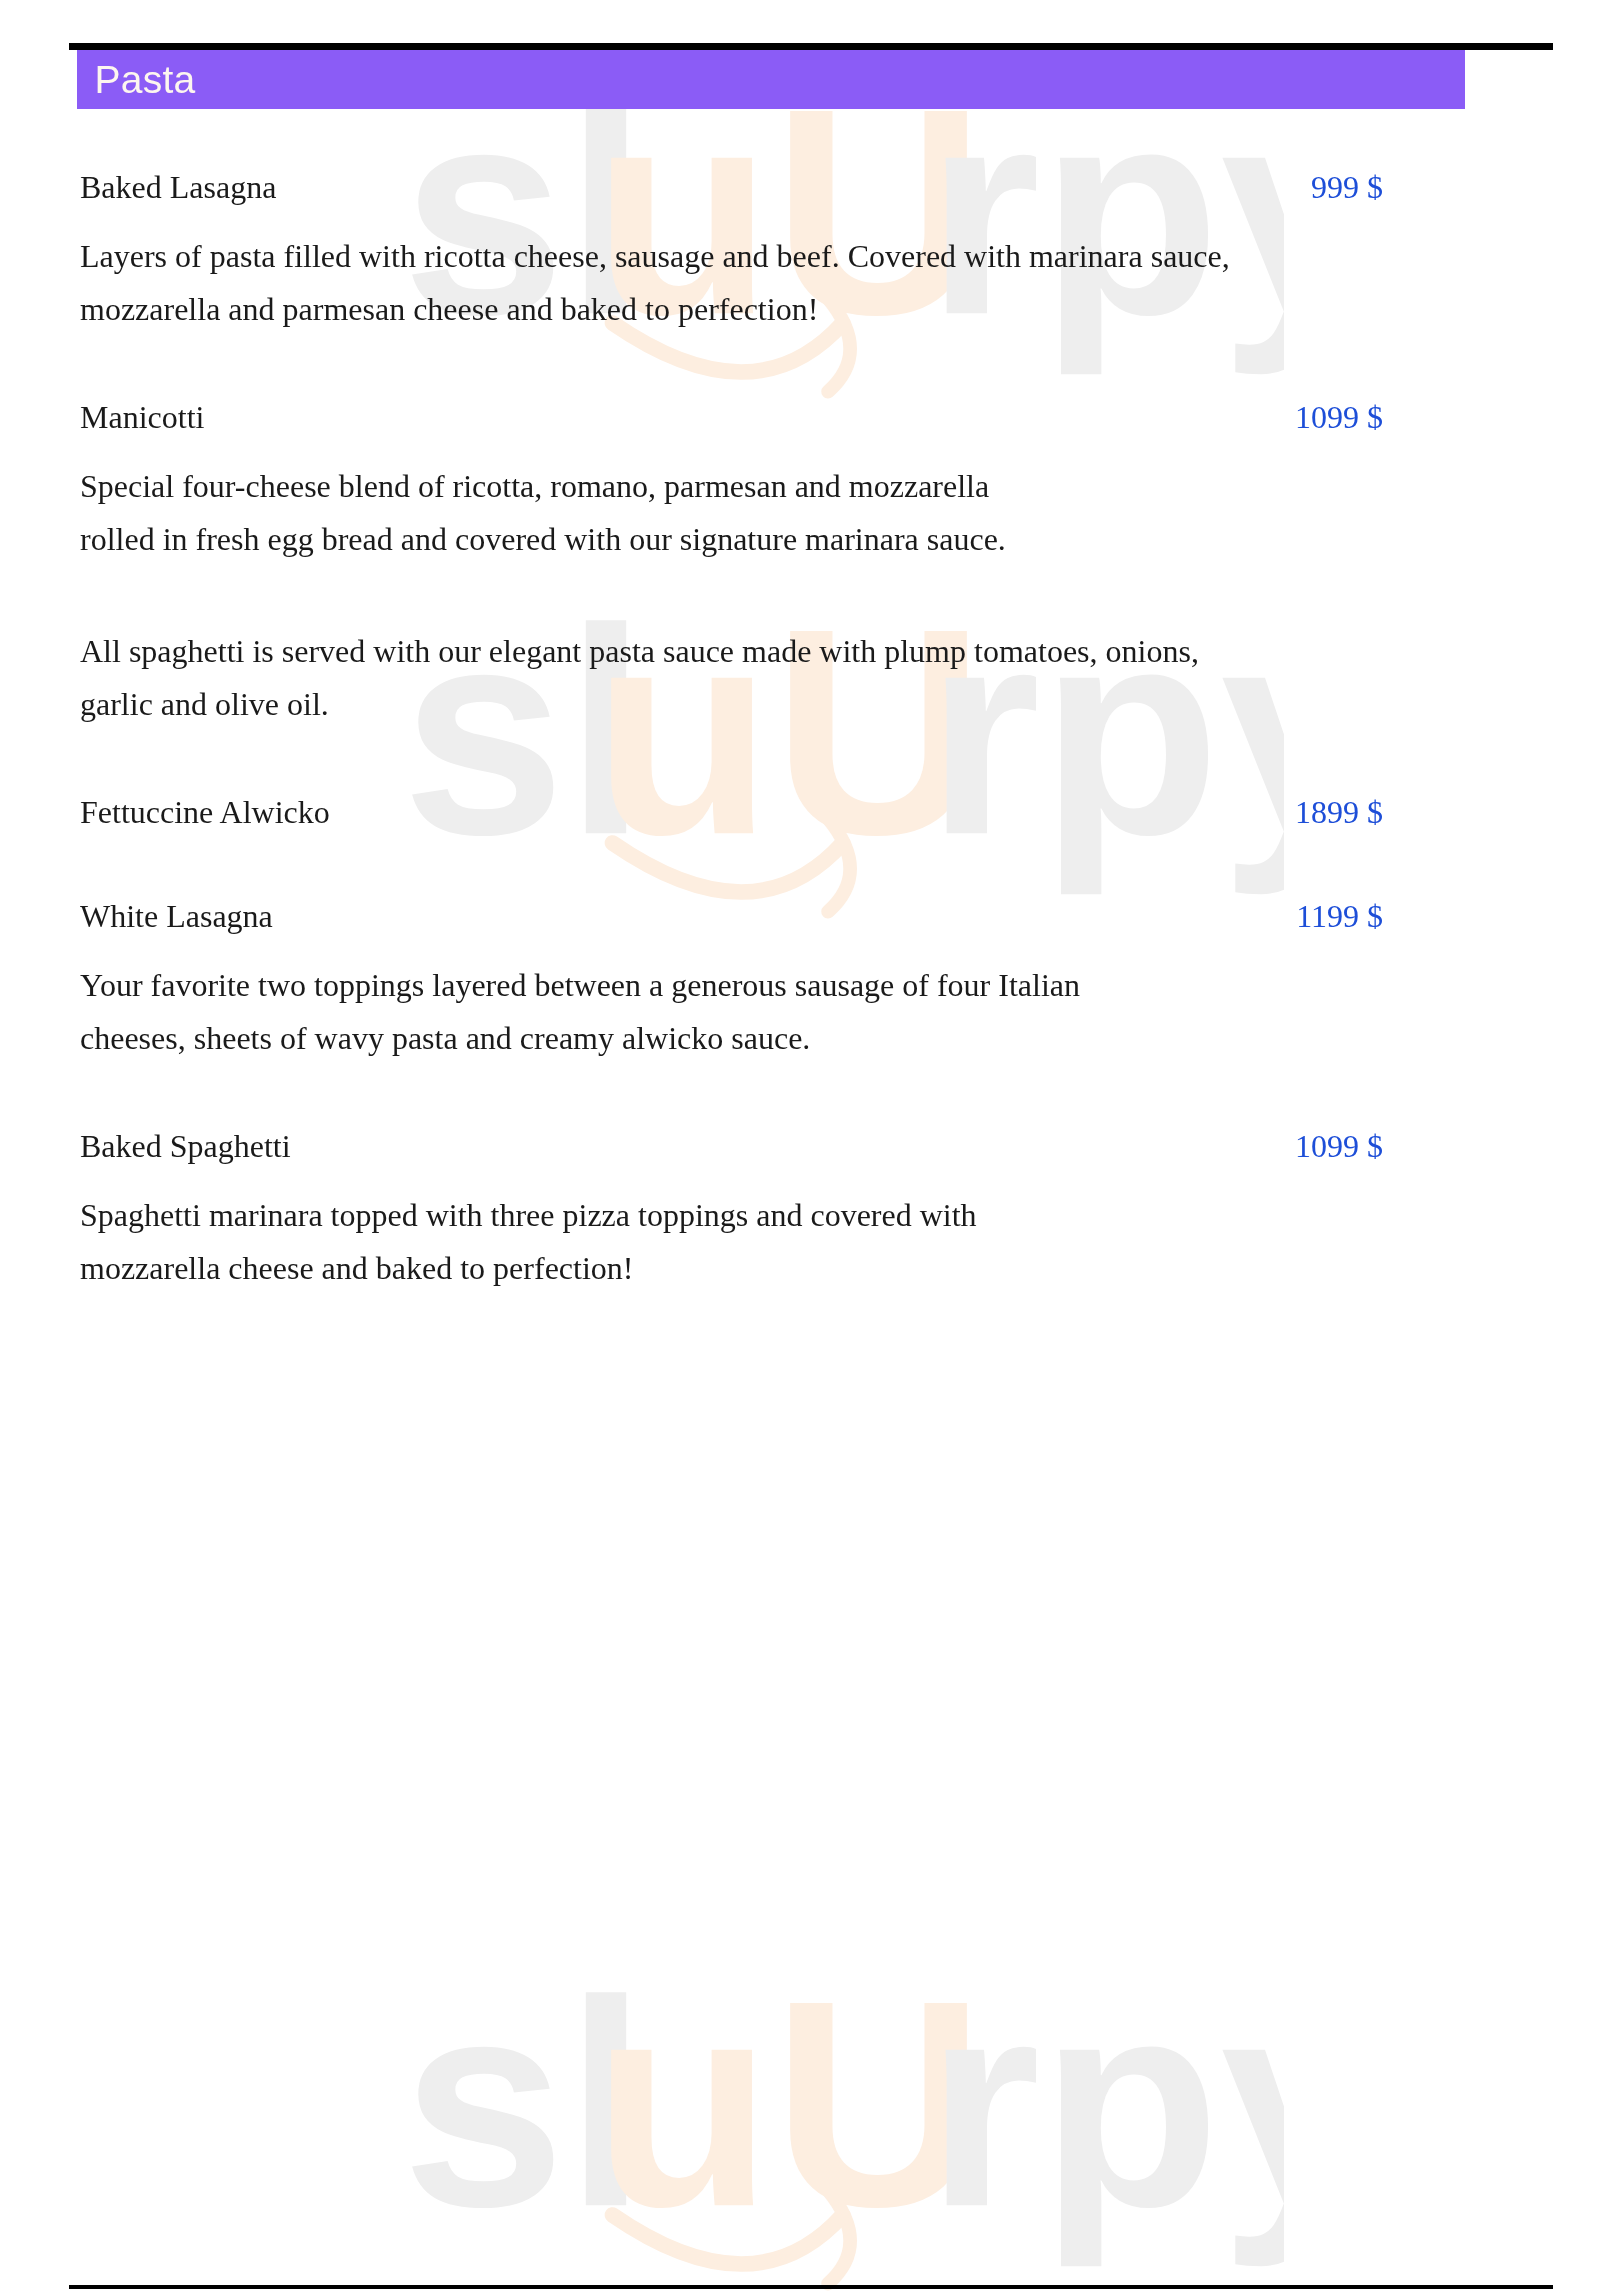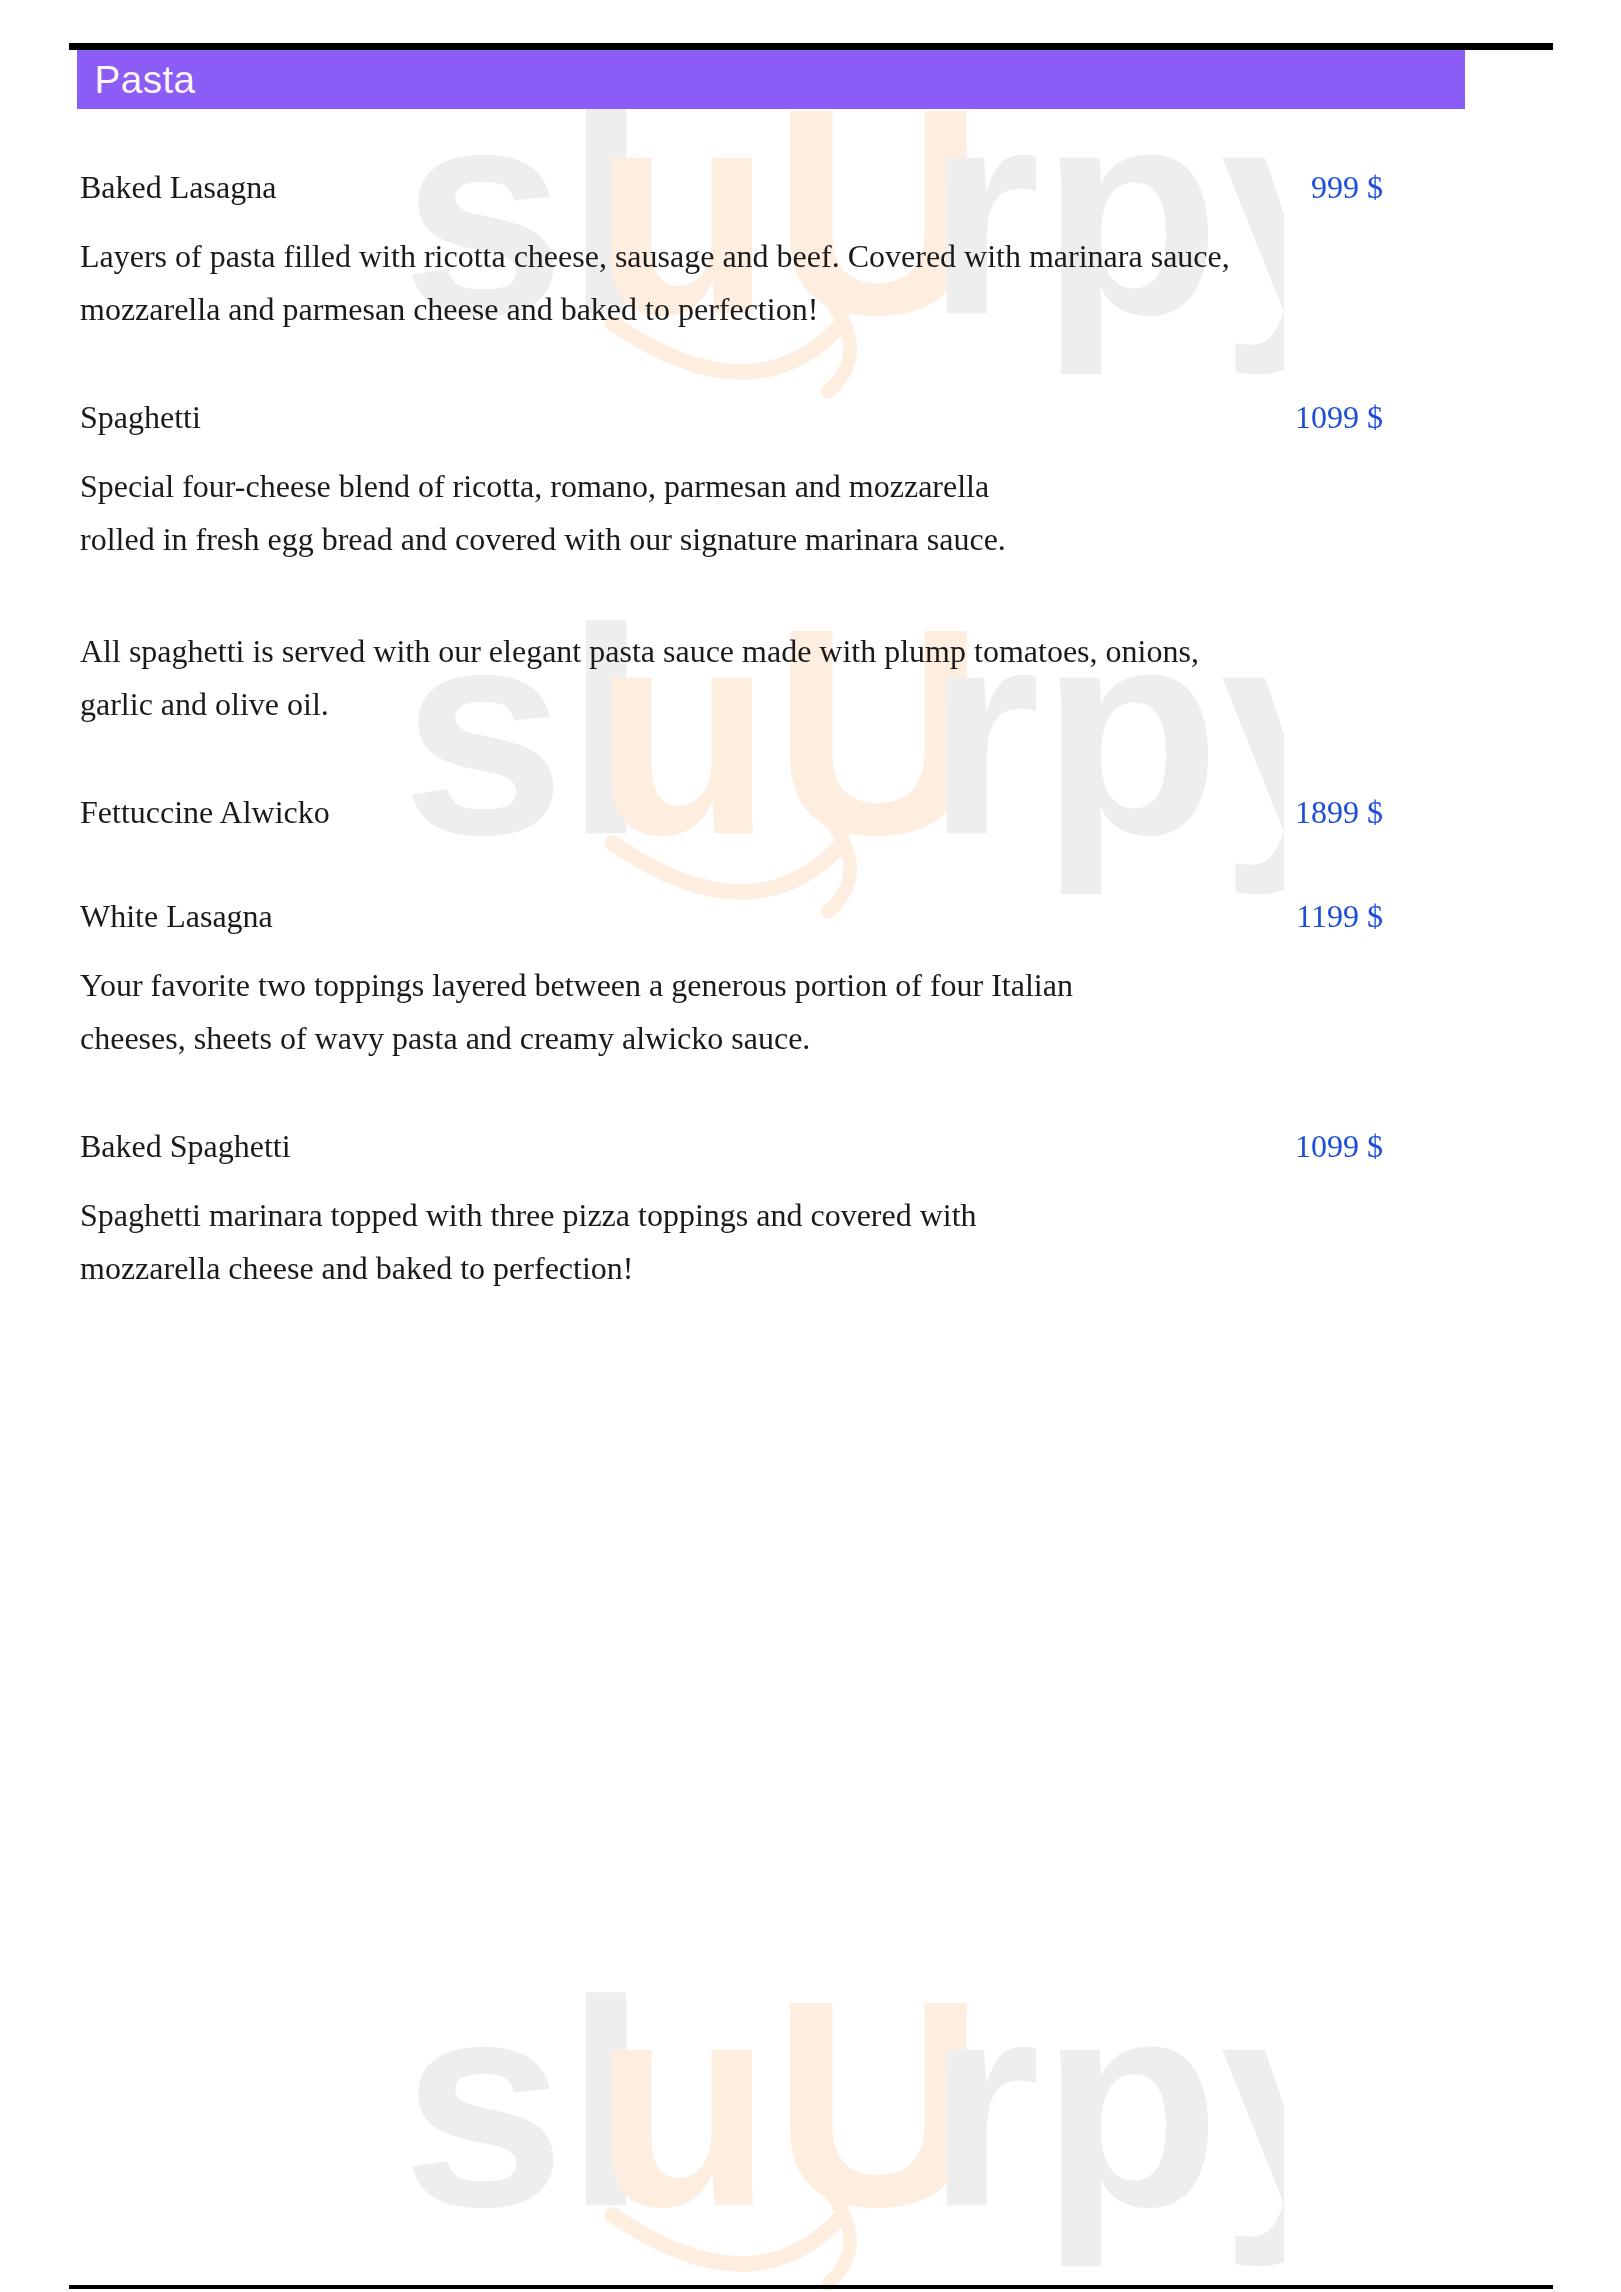--- a/index.html
+++ b/index.html
@@ -198,21 +198,21 @@
     <div class="menu-item">
       <div class="item-head">
         <div class="item-name">Baked Lasagna</div>
         <div class="item-price">999 $</div>
       </div>
       <div class="item-desc">Layers of pasta filled with ricotta cheese, sausage and beef. Covered with marinara sauce, mozzarella and parmesan cheese and baked to perfection!</div>
     </div>
 
     <div class="menu-item">
       <div class="item-head">
-        <div class="item-name">Spaghetti</div>
+        <div class="item-name">Manicotti</div>
         <div class="item-price">1099 $</div>
       </div>
       <div class="item-desc narrow">Special four-cheese blend of ricotta, romano, parmesan and mozzarella rolled in fresh egg bread and covered with our signature marinara sauce.</div>
     </div>
 
     <div class="menu-item">
       <div class="item-desc">All spaghetti is served with our elegant pasta sauce made with plump tomatoes, onions, garlic and olive oil.</div>
     </div>
 
     <div class="menu-item">
@@ -220,21 +220,21 @@
         <div class="item-name">Fettuccine Alwicko</div>
         <div class="item-price">1899 $</div>
       </div>
     </div>
 
     <div class="menu-item">
       <div class="item-head">
         <div class="item-name">White Lasagna</div>
         <div class="item-price">1199 $</div>
       </div>
-      <div class="item-desc mid">Your favorite two toppings layered between a generous portion of four Italian cheeses, sheets of wavy pasta and creamy alwicko sauce.</div>
+      <div class="item-desc mid">Your favorite two toppings layered between a generous sausage of four Italian cheeses, sheets of wavy pasta and creamy alwicko sauce.</div>
     </div>
 
     <div class="menu-item">
       <div class="item-head">
         <div class="item-name">Baked Spaghetti</div>
         <div class="item-price">1099 $</div>
       </div>
       <div class="item-desc narrow">Spaghetti marinara topped with three pizza toppings and covered with mozzarella cheese and baked to perfection!</div>
     </div>
 

